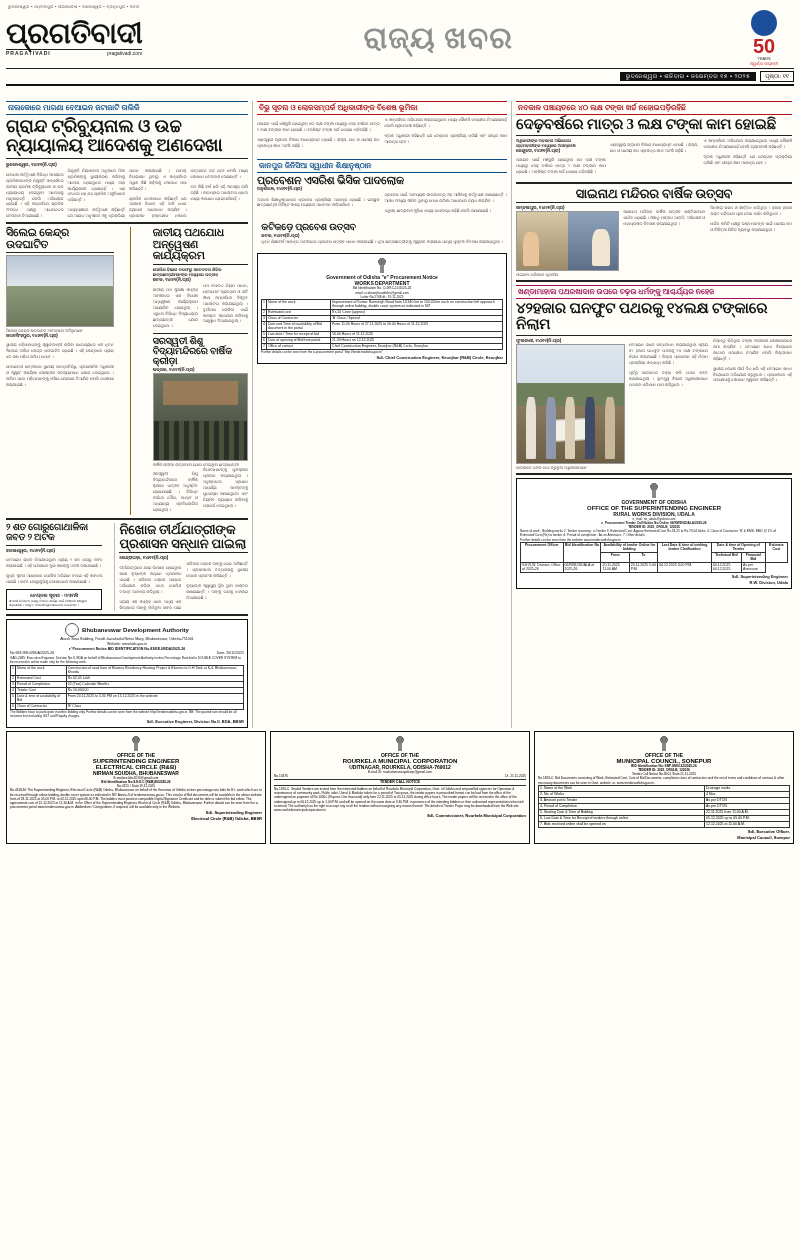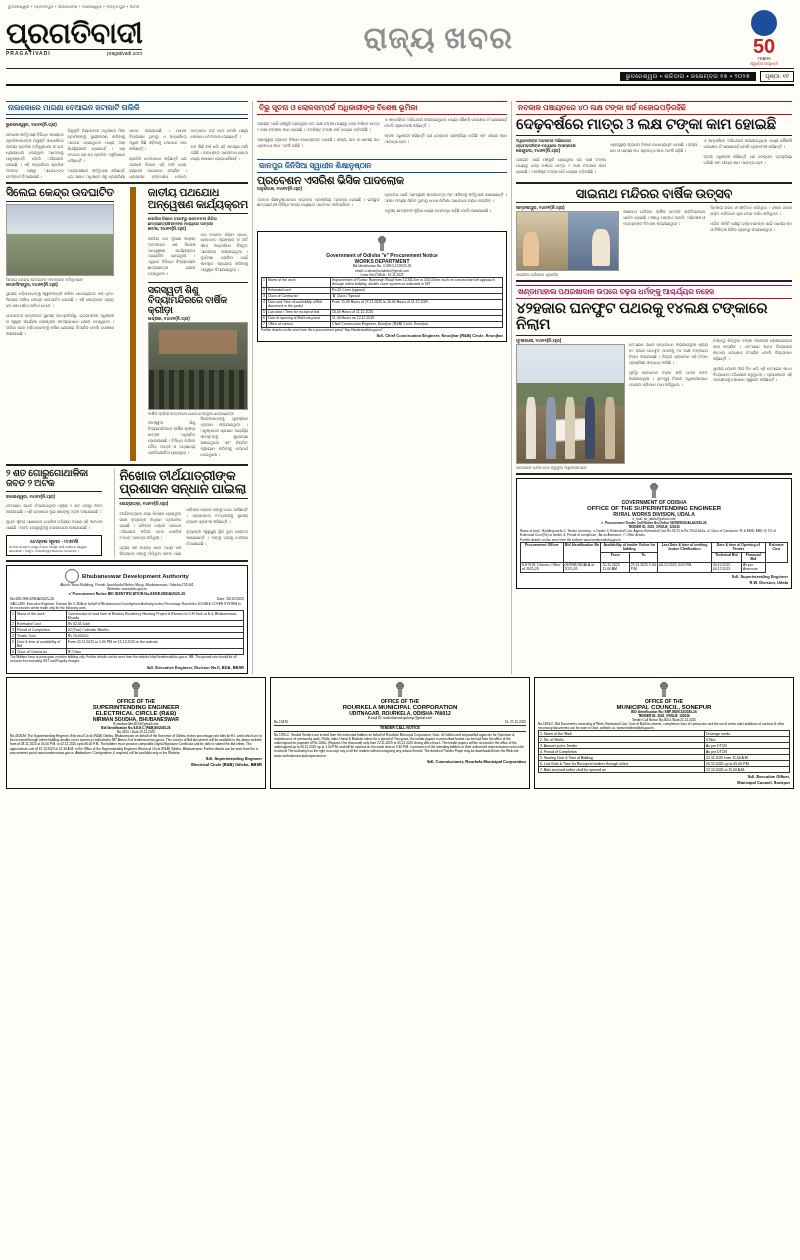--- a/index.html
+++ b/index.html
@@ -182,20 +182,21 @@
     <span class="pg">ପୃଷ୍ଠା: ୧୧</span>
   </div>
   <hr class="thick">
 
   <div class="content">
 
     <div class="col c1">
 
       <div>
         <div class="kicker">ନାଲକୋରେ ମାଗଣା ବେଆଇନ ଜଟାଜାଟି ତାଲିକି</div>
+        <div class="headline h-xl">ଗ୍ରାନ୍ଦ ଟ୍ରିବ୍ୟୁନାଲ ଓ ଉଚ୍ଚ ନ୍ୟାୟାଳୟ ଆଦେଶକୁ ଅଣଦେଖା</div>
         <div class="divider-h"></div>
         <div class="byline">ଭୁବନେଶ୍ୱର, ୧୪ା୧୧(ନି.ପ୍ର)</div>
         <div class="body-txt cols4">
           <p>ନାଲକୋ କର୍ତ୍ତୃପକ୍ଷ ବିଭିନ୍ନ ସମୟରେ ଶ୍ରମିକମାନଙ୍କ ନିଯୁକ୍ତି ସମ୍ପର୍କରେ ଜାତୀୟ ଶ୍ରମିକ ଟ୍ରିବ୍ୟୁନାଲ ଓ ଉଚ୍ଚ ନ୍ୟାୟାଳୟ ଦେଇଥିବା ଆଦେଶକୁ ମାନୁନାହାନ୍ତି ବୋଲି ଅଭିଯୋଗ ହୋଇଛି । ଏହି ସମ୍ପର୍କରେ ଶ୍ରମିକ ସଂଗଠନ ପକ୍ଷରୁ ଆନ୍ଦୋଳନର ଚେତାବନୀ ଦିଆଯାଇଛି ।</p>
           <p>ନିଯୁକ୍ତି ନିୟମାବଳୀ ଅନୁସାରେ ଠିକା ଶ୍ରମିକଙ୍କୁ ସ୍ଥାୟୀକରଣ କରିବାକୁ ଆଦେଶ ହୋଇଥିଲେ ମଧ୍ୟ ତାହା କାର୍ଯ୍ୟକାରୀ ହୋଇନାହିଁ । ଏହା ଫଳରେ ଶହ ଶହ ଶ୍ରମିକ ଅସୁବିଧାରେ ପଡ଼ିଛନ୍ତି ।</p>
           <p>ଅନ୍ୟପକ୍ଷରେ କର୍ତ୍ତୃପକ୍ଷ କହିଛନ୍ତି ଯେ ଆଇନ ଅନୁସାରେ ସବୁ ପ୍ରକ୍ରିୟା ପାଳନ କରାଯାଉଛି । ମାମଲା ବିଚାରାଧୀନ ଥିବାରୁ ଏ ସମ୍ପର୍କରେ ଅଧିକ କିଛି କହିବାକୁ ସେମାନେ ମନା କରିଛନ୍ତି ।</p>
           <p>ଶ୍ରମିକ ନେତାମାନେ କହିଛନ୍ତି ଯେ ଆଗାମୀ ଦିନରେ ଏହି ଦାବି ନେଇ ବ୍ୟାପକ ଆନ୍ଦୋଳନ କରାଯିବ । ପ୍ରଶାସନ ହସ୍ତକ୍ଷେପ ନକଲେ ଉତ୍ପାଦନ ବନ୍ଦ ହେବ ବୋଲି ମଧ୍ୟ ସେମାନେ ଚେତାବନୀ ଦେଇଛନ୍ତି ।</p>
           <p>ଗତ କିଛି ବର୍ଷ ଧରି ଏହି ସମସ୍ୟା ଲାଗି ରହିଛି । ବାରମ୍ବାର ଆଲୋଚନା ହେଲେ ମଧ୍ୟ ସମାଧାନ ହୋଇପାରିନାହିଁ ।</p>
         </div>
       </div>
@@ -220,21 +221,21 @@
               </div>
           </div>
           <div class="cap">ସିଲେଇ କେନ୍ଦ୍ର ଉଦଘାଟନ ଅବସରରେ ଅତିଥିମାନେ</div>
           <div class="byline">ଜଗତସିଂହପୁର, ୧୪ା୧୧(ନି.ପ୍ର)</div>
           <div class="body-txt">
             <p>ସ୍ଥାନୀୟ ମହିଳାମାନଙ୍କୁ ସ୍ୱାବଲମ୍ବୀ କରିବା ଉଦ୍ଦେଶ୍ୟରେ ଏକ ନୂତନ ସିଲେଇ ତାଲିମ କେନ୍ଦ୍ର ଉଦଘାଟିତ ହୋଇଛି । ଏହି କେନ୍ଦ୍ରରେ ପ୍ରାୟ ୪୦ ଜଣ ମହିଳା ତାଲିମ ନେବେ ।</p>
             <p>ଉଦଘାଟନୀ ଉତ୍ସବରେ ସ୍ଥାନୀୟ ଜନପ୍ରତିନିଧି, ପ୍ରଶାସନିକ ଅଧିକାରୀ ଓ ସ୍ୱୟଂ ସହାୟିକା ଗୋଷ୍ଠୀର ସଦସ୍ୟାମାନେ ଯୋଗ ଦେଇଥିଲେ । ତାଲିମ ପରେ ମହିଳାମାନଙ୍କୁ ମସିନା ଯୋଗାଇ ଦିଆଯିବ ବୋଲି ଘୋଷଣା କରାଯାଇଛି ।</p>
           </div>
         </div>
 
-        <div style="width:52%;border-left:6px solid #a16207;padding-left:12px">
+        <div style="width:52%;border-left:1px solid #a16207;padding-left:22px">
           <div class="headline h-sm">ଜାତୀୟ ପଥଯୋଧ ଅନ୍ୱେଷଣ କାର୍ଯ୍ୟକ୍ରମ</div>
           <div class="divider-h" style="margin:2px 0"></div>
           <div class="bullet">ପୋଲିସ ବିଭାଗ ତରଫରୁ ସଚେତନତା ଶିବିର</div>
           <div class="bullet">ଛାତ୍ରଛାତ୍ରୀମାନଙ୍କ ମଧ୍ୟରେ ଉତ୍ସାହ</div>
           <div class="byline">କଟକ, ୧୪ା୧୧(ନି.ପ୍ର)</div>
           <div class="body-txt cols2">
             <p>ଜାତୀୟ ପଥ ସୁରକ୍ଷା ସପ୍ତାହ ଅବସରରେ ଏକ ବିଶେଷ ଅନ୍ୱେଷଣ କାର୍ଯ୍ୟକ୍ରମ ଆୟୋଜିତ ହୋଇଥିଲା । ଏଥିରେ ବିଭିନ୍ନ ବିଦ୍ୟାଳୟର ଛାତ୍ରଛାତ୍ରୀ ଯୋଗ ଦେଇଥିଲେ ।</p>
             <p>ପଥ ଚଳାଚଳ ନିୟମ ପାଳନ, ହେଲମେଟ ବ୍ୟବହାର ଓ ଗତି ସୀମା ସମ୍ପର୍କରେ ବିସ୍ତୃତ ଆଲୋଚନା କରାଯାଇଥିଲା । ଦୁର୍ଘଟଣା ରୋକିବା ପାଇଁ ସମସ୍ତେ ସହଯୋଗ କରିବାକୁ ଆହ୍ୱାନ ଦିଆଯାଇଥିଲା ।</p>
           </div>
           <div class="divider-h"></div>
@@ -355,20 +356,25 @@
         <div class="byline">ଅନୁଗୋଳ, ୧୪ା୧୧(ନି.ପ୍ର)</div>
         <div class="body-txt cols2">
           <p>ଅଞ୍ଚଳର ଶିକ୍ଷାନୁଷ୍ଠାନରେ ପ୍ରବେଶ ପ୍ରକ୍ରିୟା ଆରମ୍ଭ ହୋଇଛି । ଇଚ୍ଛୁକ ଛାତ୍ରଛାତ୍ରୀ ନିର୍ଦ୍ଦିଷ୍ଟ ସମୟ ମଧ୍ୟରେ ଆବେଦନ କରିପାରିବେ ।</p>
           <p>ପ୍ରବେଶ ପାଇଁ ଆବଶ୍ୟକ କାଗଜପତ୍ର ସହ ଆସିବାକୁ କର୍ତ୍ତୃପକ୍ଷ ଜଣାଇଛନ୍ତି । ଆସନ ସଂଖ୍ୟା ସୀମିତ ଥିବାରୁ ମେଧା ତାଲିକା ଆଧାରରେ ଚୟନ କରାଯିବ ।</p>
           <p>ଏଥିସହ ଛାତ୍ରାବାସ ସୁବିଧା ମଧ୍ୟ ଉପଲବ୍ଧ ରହିଛି ବୋଲି ଜଣାଯାଇଛି ।</p>
         </div>
       </div>
 
       <div class="divider-h2"></div>
 
+      <div>
+        <div class="headline h-xs">କଟିକଡ଼େ ପ୍ରବେଶ ଉତ୍ସବ</div>
+        <div class="byline">କଟକ, ୧୪ା୧୧(ନି.ପ୍ର)</div>
+        <div class="body-txt">ନୂତନ ଶିକ୍ଷାବର୍ଷ ଆରମ୍ଭ ଅବସରରେ ପ୍ରବେଶ ଉତ୍ସବ ପାଳନ କରାଯାଇଛି । ନୂଆ ଛାତ୍ରଛାତ୍ରୀଙ୍କୁ ସ୍ୱାଗତ କରାଯାଇ ପାଠ୍ୟ ପୁସ୍ତକ ବିତରଣ କରାଯାଇଥିଲା ।</div>
+      </div>
 
       <div class="divider-h2"></div>
 
       <div class="boxad">
         <div class="emblem"></div>
         <div class="adtitle sm">Government of Odisha "e" Procurement Notice</div>
         <div class="adtitle sm">WORKS DEPARTMENT</div>
         <div class="center tiny">Bid Identification No. CCEKC-15/2025-26</div>
         <div class="center tiny">email: ccekeonjharodisha@gmail.com</div>
         <div class="center tiny">Letter No.5748 dt.: 19.11.2025</div>

